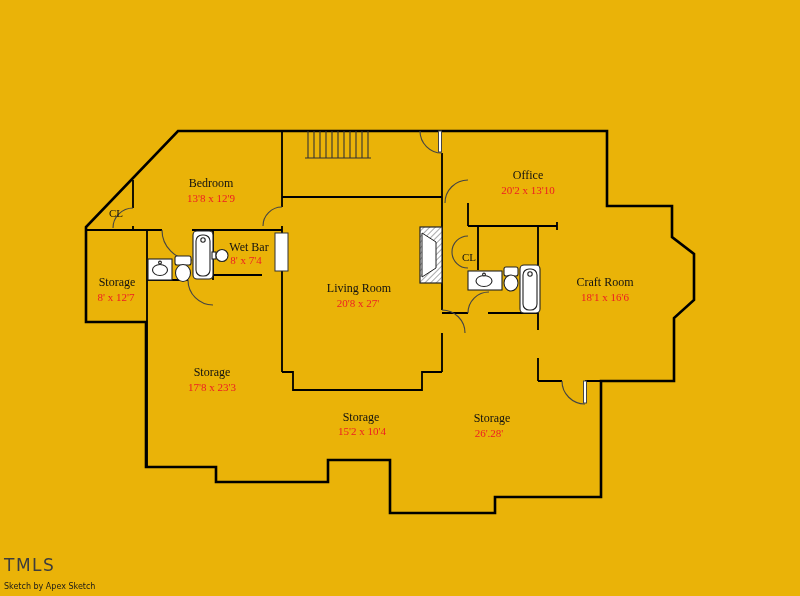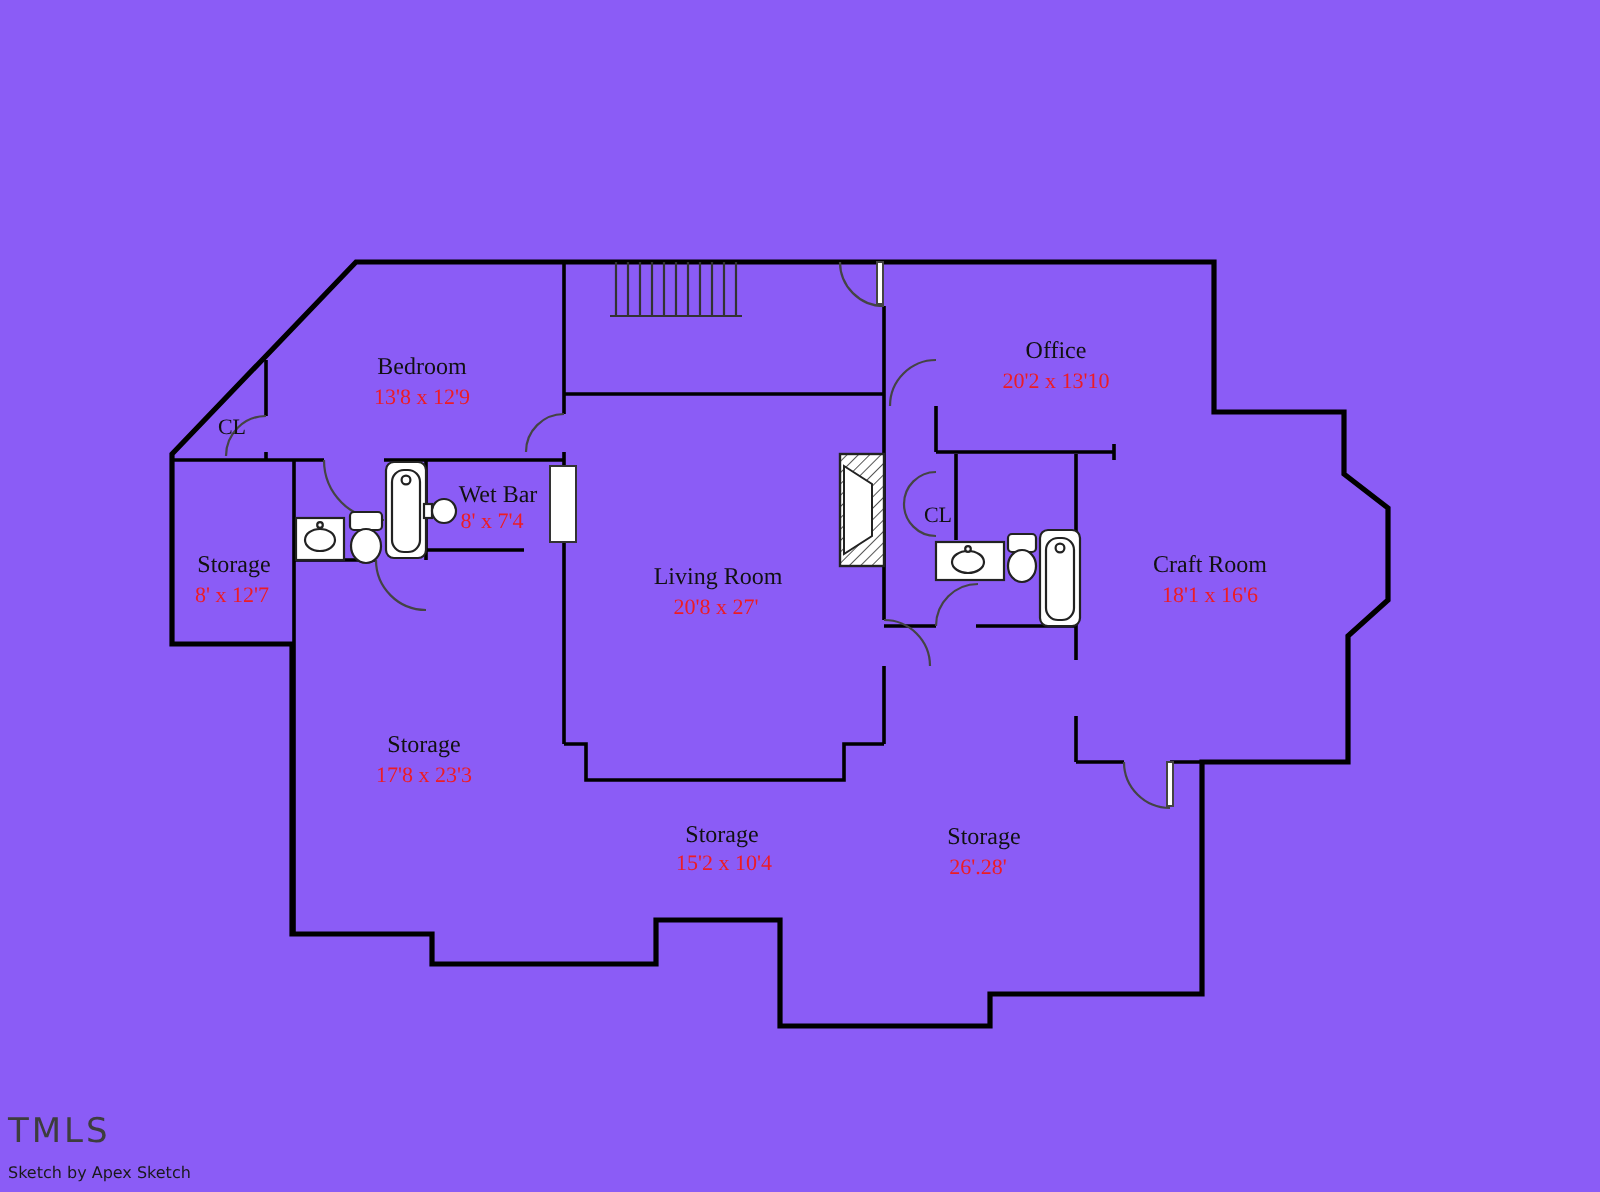--- a/index.html
+++ b/index.html
@@ -1,16 +1,16 @@
 <!DOCTYPE html>
 <html><head>
 <meta charset="utf-8">
 <style>
   html,body{margin:0;padding:0;background:#ffffff;}
-  .plan{position:relative;width:800px;height:596px;background:#8b5cf6;overflow:hidden;
+  .plan{position:relative;width:800px;height:596px;background:#eab308;overflow:hidden;
         font-family:"Liberation Serif", serif;}
   svg{display:block;}
   .room-name{font-family:"Liberation Serif",serif;font-size:12px;fill:#111111;}
   .room-dim{font-family:"Liberation Serif",serif;font-size:11px;fill:#ed1c24;}
   .cl-label{font-family:"Liberation Serif",serif;font-size:11px;fill:#111111;}
   .logo-text{font-family:"DejaVu Sans",sans-serif;font-size:17px;fill:#3d3d3d;letter-spacing:1.5px;}
   .credit-text{font-family:"DejaVu Sans",sans-serif;font-size:8px;fill:#1a1a1a;}
 </style>
 </head>
 <body>

